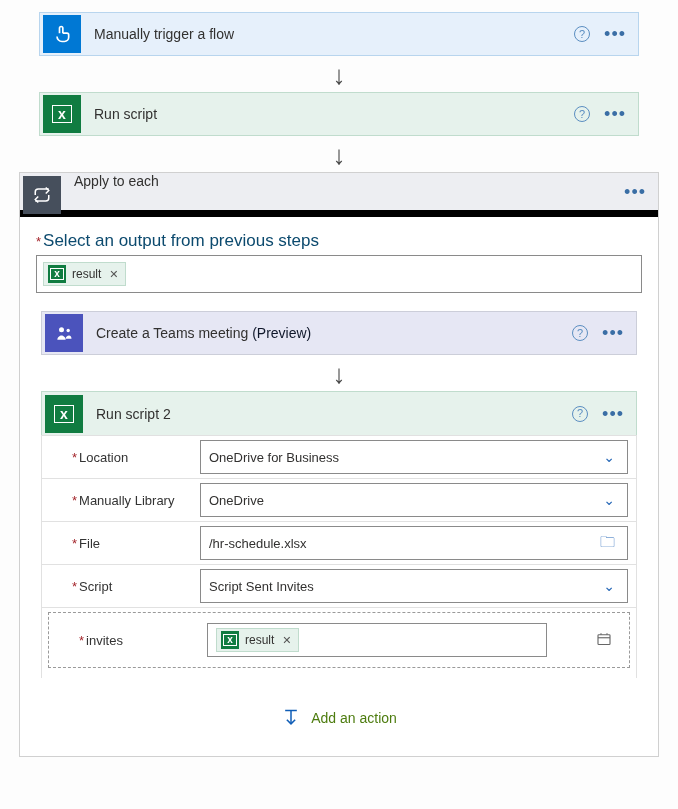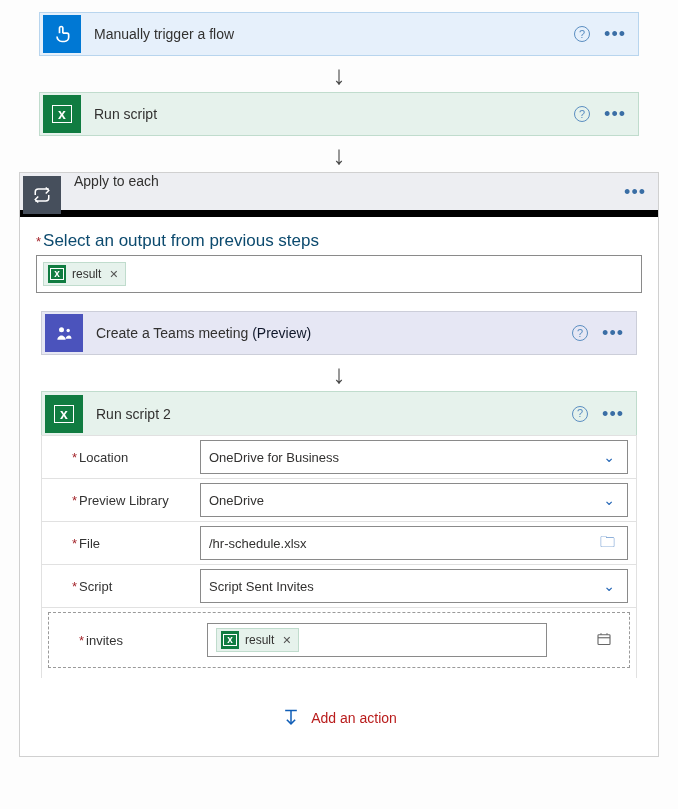--- a/index.html
+++ b/index.html
@@ -99,21 +99,21 @@
   .chev { color:#2a6ab8; font-size:14px; padding:0 4px; }
   .folder-icon { color:#2a6ab8; font-size:15px; padding:0 4px;}
   .param-control.tokens { height:34px; }
   .dyn-btn {
     width:30px;height:30px;display:flex;align-items:center;justify-content:center;
     color:#666;cursor:pointer;font-size:16px;
   }
 
   .add-action {
     margin-top:30px; display:flex; align-items:center; gap:10px;
-    color:#b91c1c; font-size:14px; cursor:pointer;
+    color:#4d7c0f; font-size:14px; cursor:pointer;
   }
   .add-action .aicon {
     color:#0f5db6; font-size:18px; display:flex; align-items:center;
   }
 
   svg { display:block; }
   .excel-x {
     font-family: Arial, sans-serif; font-weight:bold; color:#fff; font-size:14px;
     border:1.5px solid #fff; width:20px; height:18px;
     display:flex;align-items:center;justify-content:center; line-height:1;
@@ -220,21 +220,21 @@
 
       <div class="param-block">
         <div class="param-row">
           <div class="param-label"><span class="req">*</span><span>Location</span></div>
           <div class="param-control">
             <span style="flex:1">OneDrive for Business</span>
             <span class="chev">⌄</span>
           </div>
         </div>
         <div class="param-row">
-          <div class="param-label"><span class="req">*</span><span>Preview Library</span></div>
+          <div class="param-label"><span class="req">*</span><span>Manually Library</span></div>
           <div class="param-control">
             <span style="flex:1">OneDrive</span>
             <span class="chev">⌄</span>
           </div>
         </div>
         <div class="param-row">
           <div class="param-label"><span class="req">*</span><span>File</span></div>
           <div class="param-control">
             <span style="flex:1">/hr-schedule.xlsx</span>
             <span class="folder-icon">🗀</span>

